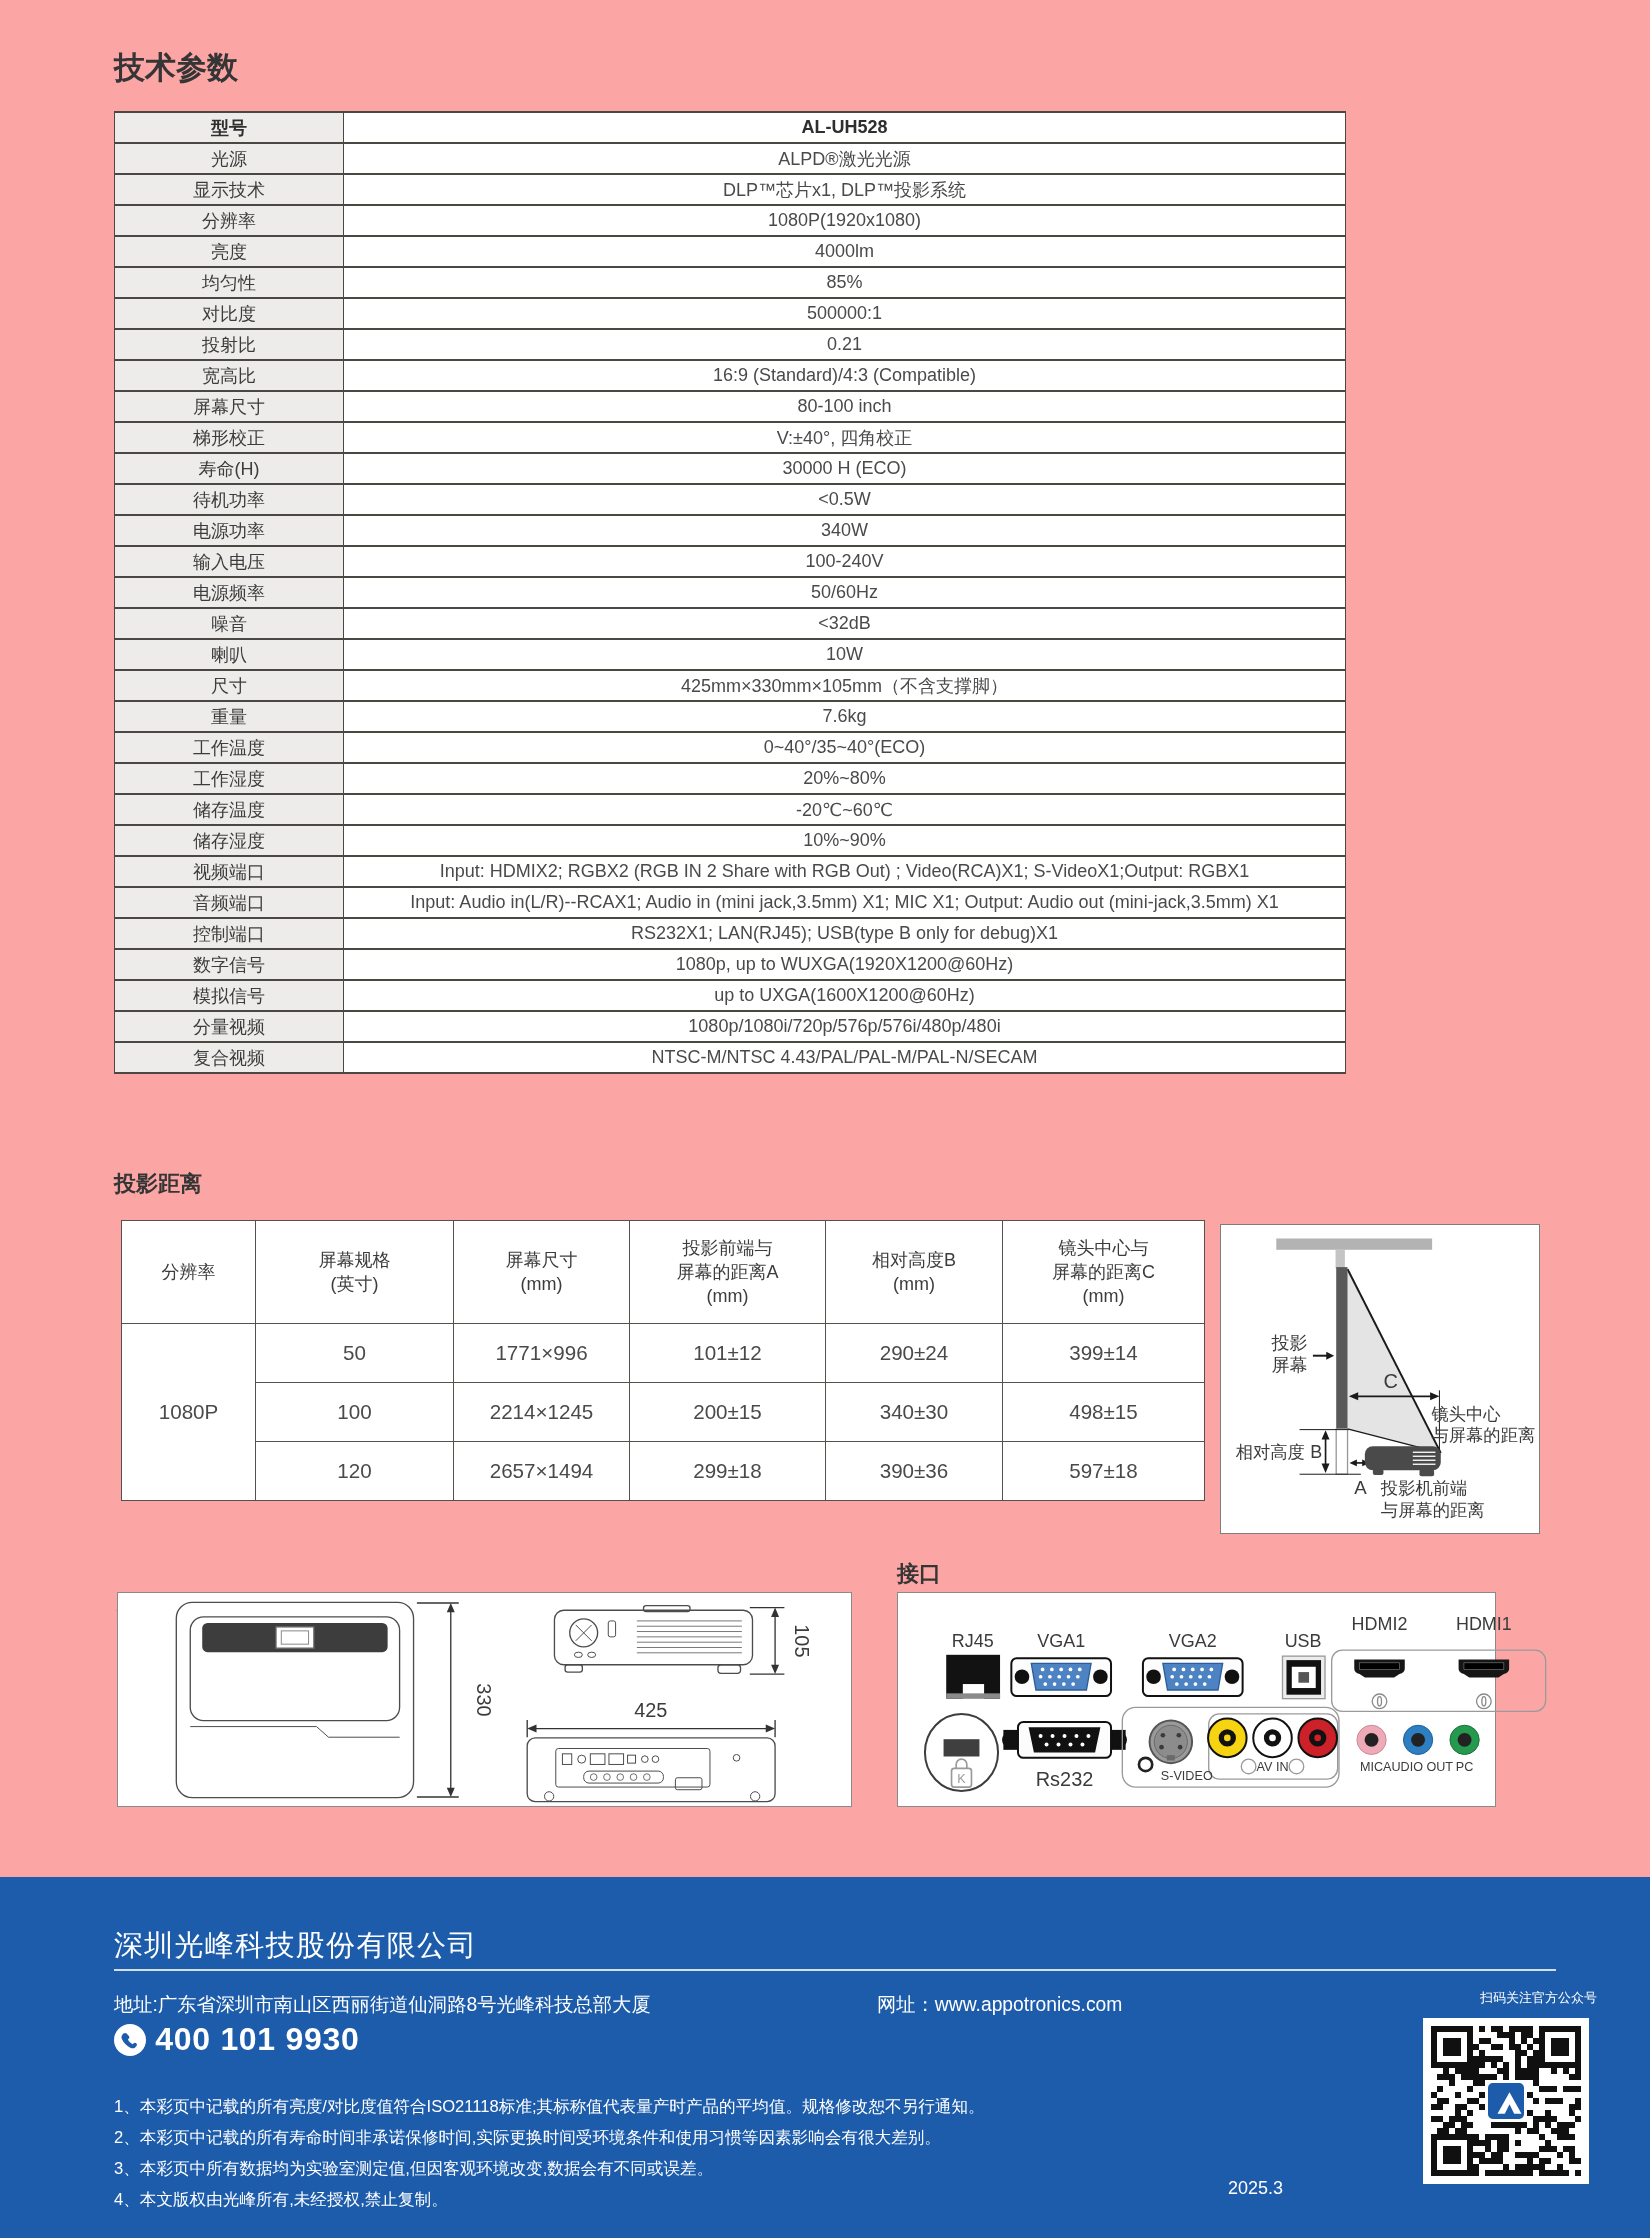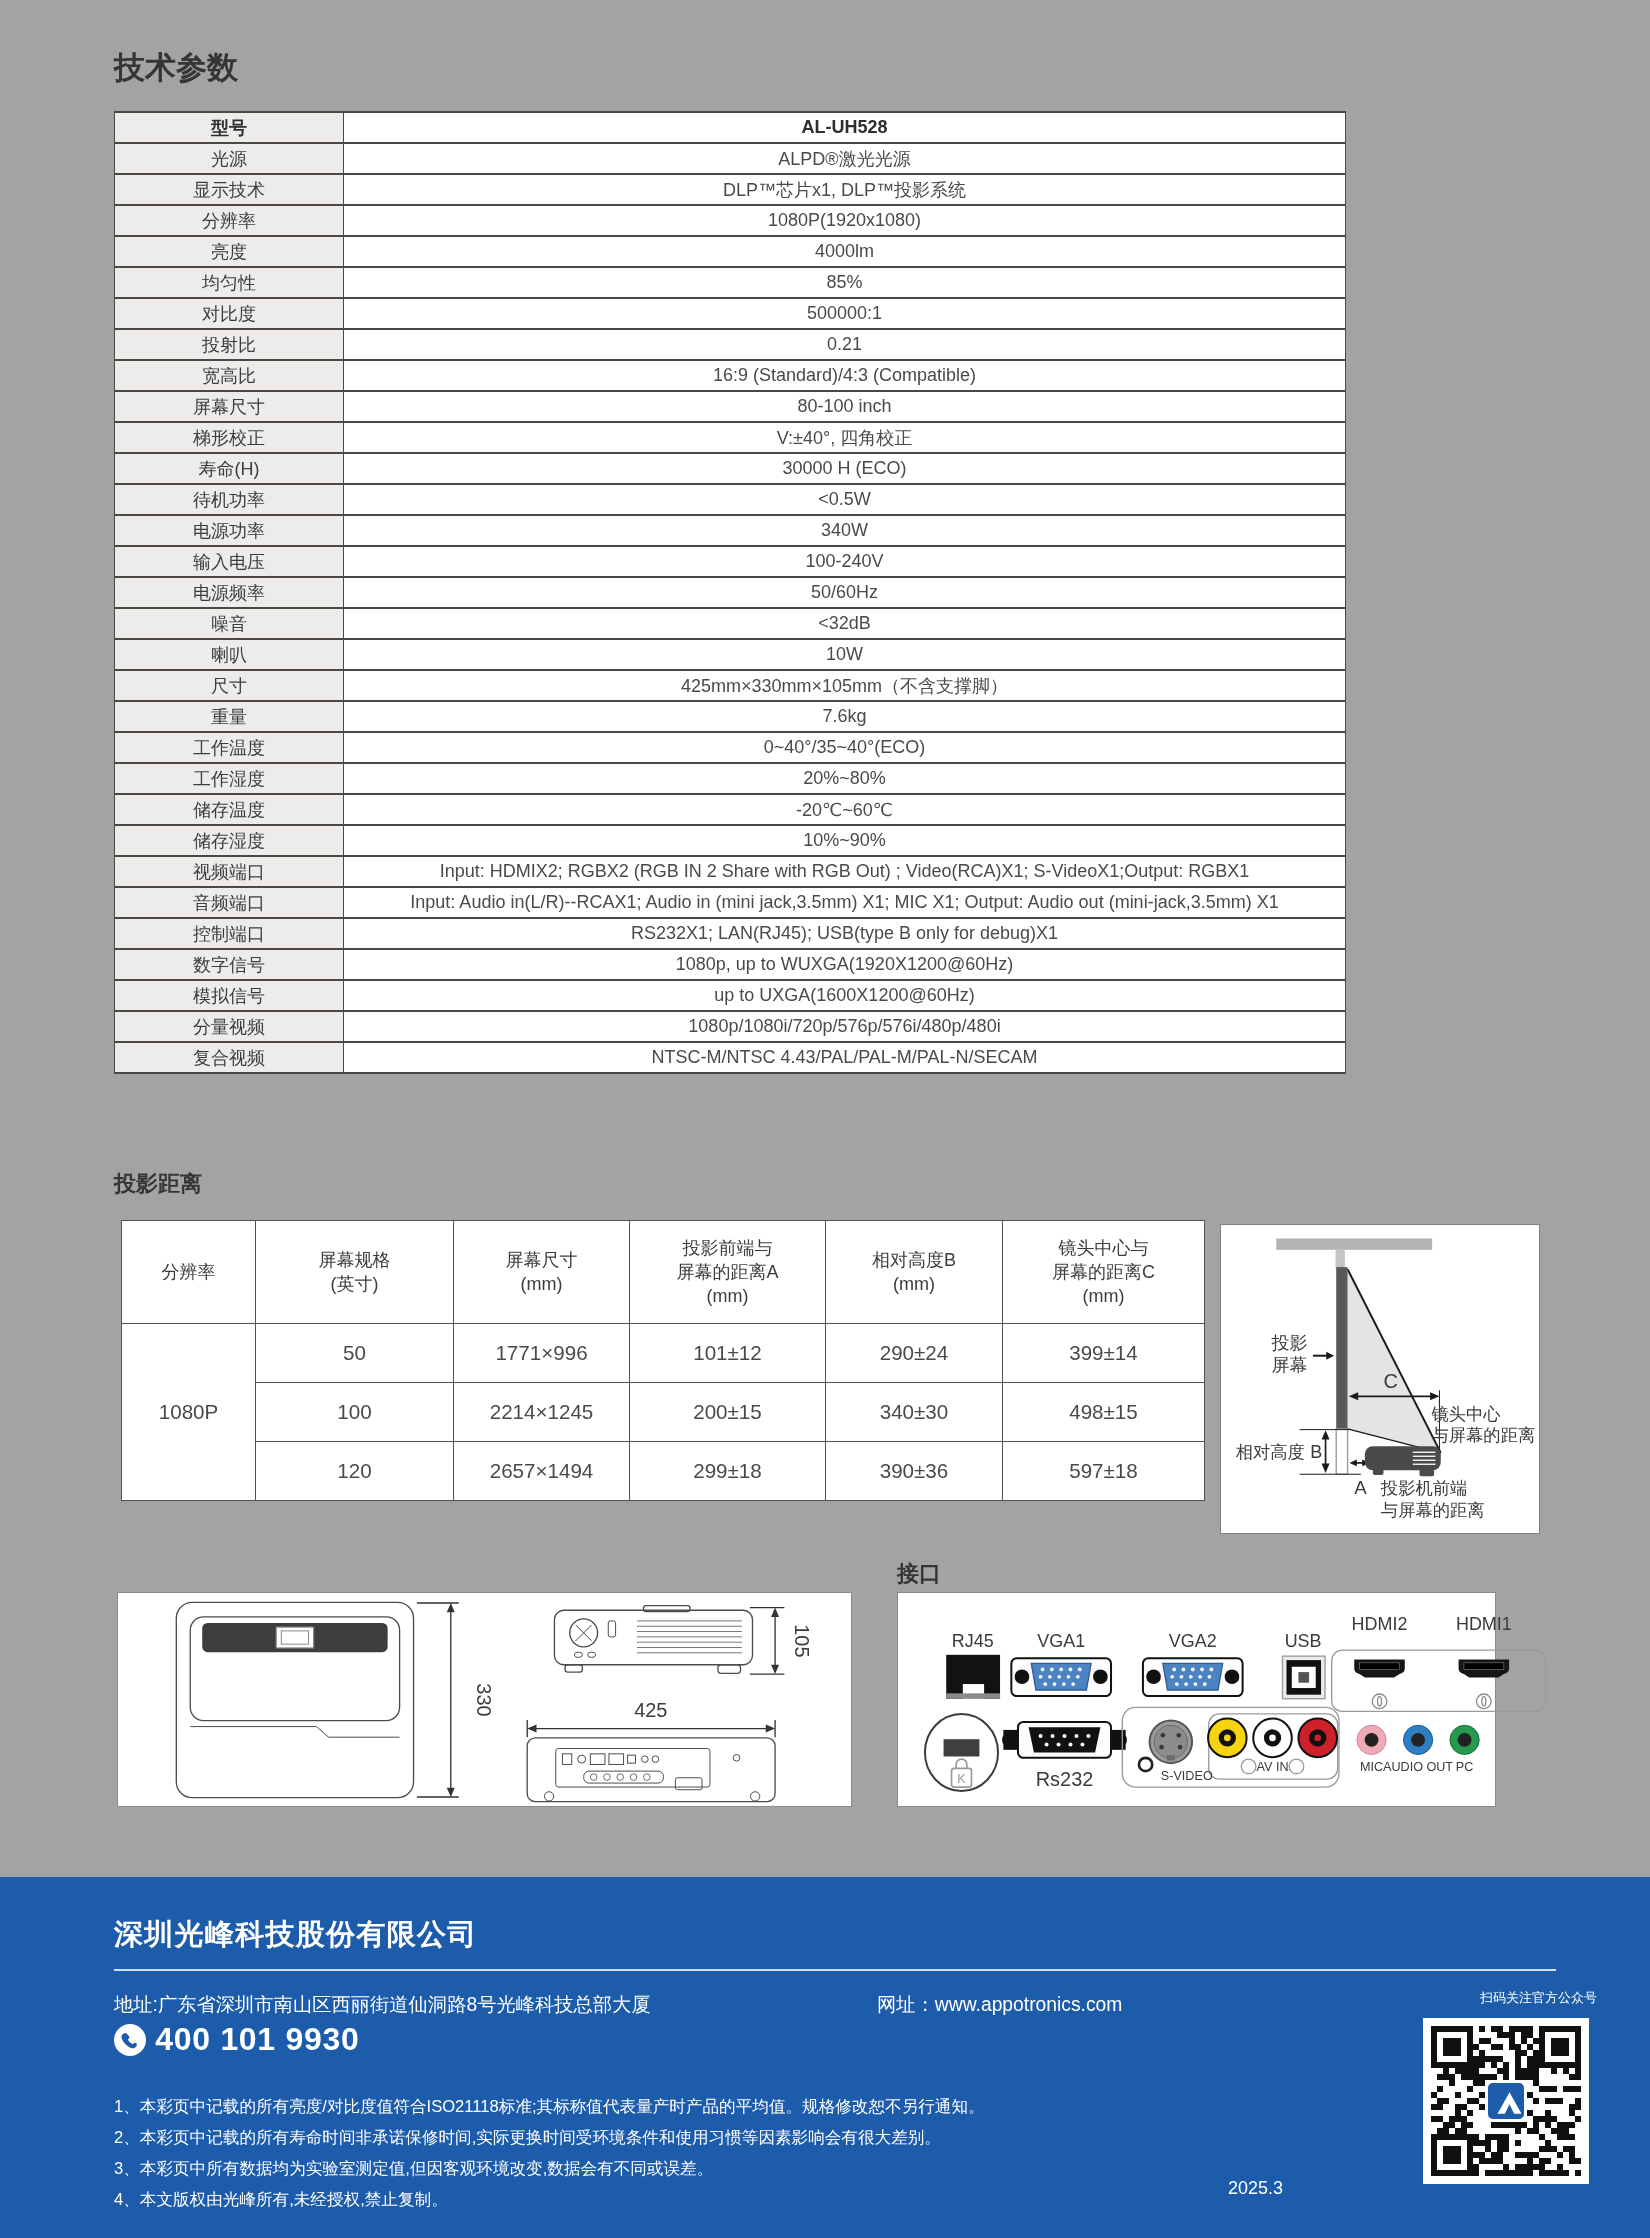--- a/index.html
+++ b/index.html
@@ -1,16 +1,16 @@
 <!DOCTYPE html>
 <html style="font-size:10.7px"><head>
 <meta charset="utf-8">
 <style>
   html,body{margin:0;padding:0;background:#fff;}
-  .page{position:relative;width:1651px;height:2239px;background:#a3a3a3;overflow:hidden;
+  .page{position:relative;width:1651px;height:2239px;background:#fca5a5;overflow:hidden;
         font-family:"Liberation Sans","DejaVu Sans",sans-serif;color:#3b3b3b;}
   
   .h1{position:absolute;left:114px;top:47px;font-size:31px;font-weight:bold;color:#353535;}
   .h2{position:absolute;font-size:22px;font-weight:bold;color:#353535;}
   
   .spec{position:absolute;left:114px;top:111px;width:1232px;border-collapse:collapse;table-layout:fixed;}
   .spec td{border:1.3px solid #4b4743;border-top-width:2px;border-bottom-width:2px;height:29px;
            text-align:center;vertical-align:middle;font-size:18px;padding:0 6.7px;}
   .spec td.lbl{background:#edecea;color:#3c3c3c;}
   .spec td.val{background:#fff;color:#4a4a4a;}
@@ -20,21 +20,21 @@
   .proj th,.proj td{border:1.3px solid #55514d;text-align:center;vertical-align:middle;background:#fff;}
   .proj th{height:102px;font-size:18px;font-weight:normal;color:#3c3c3c;line-height:24px;padding:0 4px;}
   .proj td{height:56px;font-size:20.6px;color:#4a4a4a;}
   
   .diagram-box{position:absolute;left:1220px;top:1224px;width:320px;height:310px;border:1.3px solid #7e7e7e;box-sizing:border-box;background:#fff;}
   .dims-box{position:absolute;left:117px;top:1592px;width:735px;height:215px;border:1.3px solid #8a8a8a;box-sizing:border-box;background:#fff;}
   .io-box{position:absolute;left:897px;top:1592px;width:599px;height:215px;border:1.3px solid #8a8a8a;box-sizing:border-box;background:#fff;}
   svg text{font-family:"Liberation Sans","DejaVu Sans",sans-serif;}
   
   .footer{position:absolute;left:0;top:1877px;width:1651px;height:361px;background:#1c5caa;color:#fff;}
-  .company{position:absolute;left:114px;top:38px;font-size:29px;font-weight:bold;letter-spacing:1.3px;}
+  .company{position:absolute;left:114px;top:49px;font-size:29px;font-weight:normal;letter-spacing:1.3px;}
   .divider{position:absolute;left:114px;top:92px;width:1442px;height:2px;background:rgba(255,255,255,.8);}
   .address{position:absolute;left:114px;top:114px;font-size:19.3px;}
   .website{position:absolute;left:877px;top:114px;font-size:19.3px;}
   .qr-caption{position:absolute;left:1417px;top:112px;width:180px;font-size:13px;text-align:right;}
   .phone-row{position:absolute;left:114px;top:144px;display:flex;align-items:center;}
   .phone-num{font-size:32px;font-weight:bold;margin-left:9.3px;letter-spacing:0.7px;}
   .notes{position:absolute;left:114px;top:214px;font-size:16.6px;}
   .note{height:31px;line-height:31px;}
   .date{position:absolute;left:1228px;top:301px;font-size:18px;}
   .qr{position:absolute;left:1423px;top:141px;width:166px;height:166px;background:#fff;}

